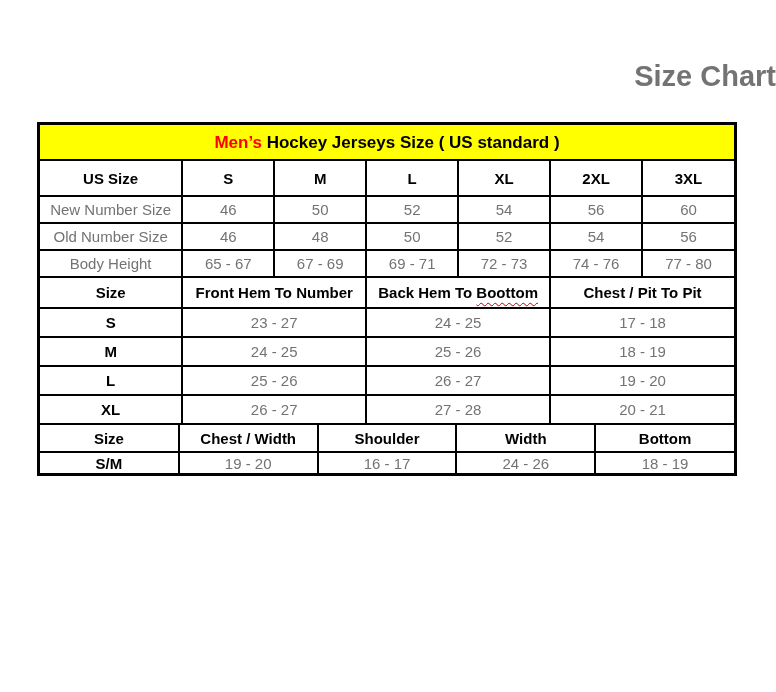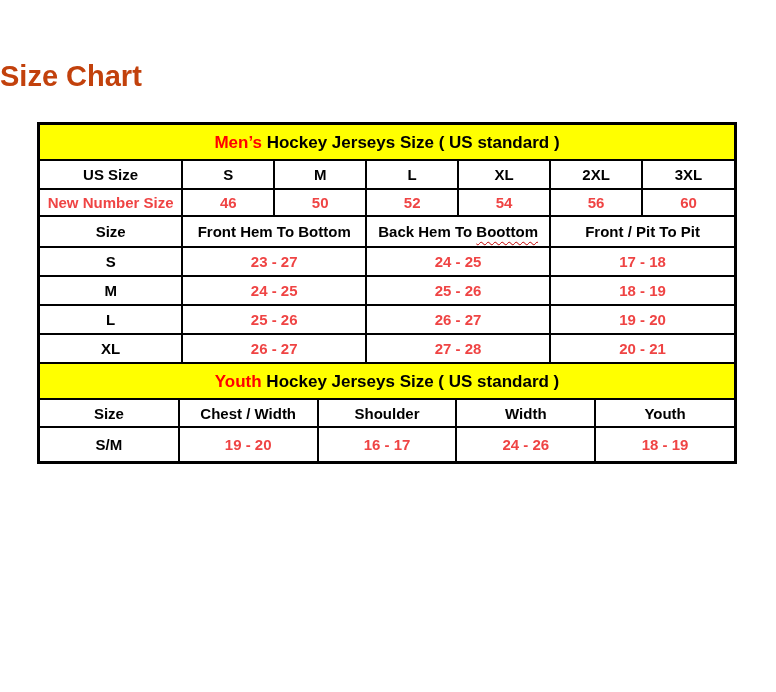--- a/index.html
+++ b/index.html
@@ -5,24 +5,24 @@
   * { box-sizing: border-box; }
   html, body { margin: 0; padding: 0; }
   body {
     width: 776px; height: 692px;
     background: #ffffff;
     font-family: "Liberation Sans", sans-serif;
     color: #000;
   }
   .title {
     padding-top: 58px;
-    text-align: left;
+    text-align: right;
     font-size: 29px;
     font-weight: bold;
-    color: #c2410c;
+    color: #737373;
     line-height: 36px;
   }
   .chart {
     width: 700px;
     margin: 28px 0 0 37px;
     border: 3px solid #000;
   }
   .band {
     background: #FFFF00;
     text-align: center;
@@ -42,28 +42,28 @@
   th, td {
     border: 0;
     border-right: 2px solid #000;
     border-bottom: 2px solid #000;
     text-align: center;
     vertical-align: middle;
     padding: 0;
     font-size: 15px;
   }
   th { font-weight: bold; }
-  td { font-weight: bold; color: #ef4444; }
+  td { font-weight: normal; color: #737373; }
   tr > *:last-child { border-right: 0; }
   table.last tr:last-child > * { border-bottom: 0; }
   .mens tr { height: 27px; }
-  .mens tr.head { height: 28px; }
+  .mens tr.head { height: 35px; }
   .womens tr { height: 29px; }
   .womens tr.head { height: 30px; }
-  .youth tr { height: 34px; }
+  .youth tr { height: 21px; }
   .youth tr.head { height: 27px; }
   .misspelled {
     text-decoration-line: underline;
     text-decoration-style: wavy;
     text-decoration-color: #C00000;
     text-decoration-thickness: 1px;
     text-underline-offset: 4px;
   }
 </style>
 </head>
@@ -96,36 +96,54 @@
     </tr>
     <tr>
       <td>New Number Size</td>
       <td>46</td>
       <td>50</td>
       <td>52</td>
       <td>54</td>
       <td>56</td>
       <td>60</td>
     </tr>
+    <tr>
+      <td>Old Number Size</td>
+      <td>46</td>
+      <td>48</td>
+      <td>50</td>
+      <td>52</td>
+      <td>54</td>
+      <td>56</td>
+    </tr>
+    <tr>
+      <td>Body Height</td>
+      <td>65 - 67</td>
+      <td>67 - 69</td>
+      <td>69 - 71</td>
+      <td>72 - 73</td>
+      <td>74 - 76</td>
+      <td>77 - 80</td>
+    </tr>
   </tbody>
     </table>
 
   <table class="womens">
     <colgroup>
       <col style="width:20.5%">
         <col style="width:26.5%">
         <col style="width:26.5%">
         <col style="width:26.5%">
     </colgroup>
     <tbody>
         <tr class="head">
       <th>Size</th>
-      <th>Front Hem To Bottom</th>
+      <th>Front Hem To Number</th>
       <th><span>Back Hem To</span> <span class="misspelled">Boottom</span></th>
-      <th>Front / Pit To Pit</th>
+      <th>Chest / Pit To Pit</th>
     </tr>
     <tr>
       <th>S</th>
       <td>23 - 27</td>
       <td>24 - 25</td>
       <td>17 - 18</td>
     </tr>
     <tr>
       <th>M</th>
       <td>24 - 25</td>
@@ -140,36 +158,35 @@
     </tr>
     <tr>
       <th>XL</th>
       <td>26 - 27</td>
       <td>27 - 28</td>
       <td>20 - 21</td>
     </tr>
   </tbody>
     </table>
 
-  <div class="band"><span class="hl">Youth</span> <span>Hockey Jerseys Size ( US standard )</span></div>
   <table class="youth last">
     <colgroup>
       <col style="width:20%">
         <col style="width:20%">
         <col style="width:20%">
         <col style="width:20%">
         <col style="width:20%">
     </colgroup>
     <tbody>
         <tr class="head">
       <th>Size</th>
       <th>Chest / Width</th>
       <th>Shoulder</th>
       <th>Width</th>
-      <th>Youth</th>
+      <th>Bottom</th>
     </tr>
     <tr>
       <th>S/M</th>
       <td>19 - 20</td>
       <td>16 - 17</td>
       <td>24 - 26</td>
       <td>18 - 19</td>
     </tr>
   </tbody>
     </table>

